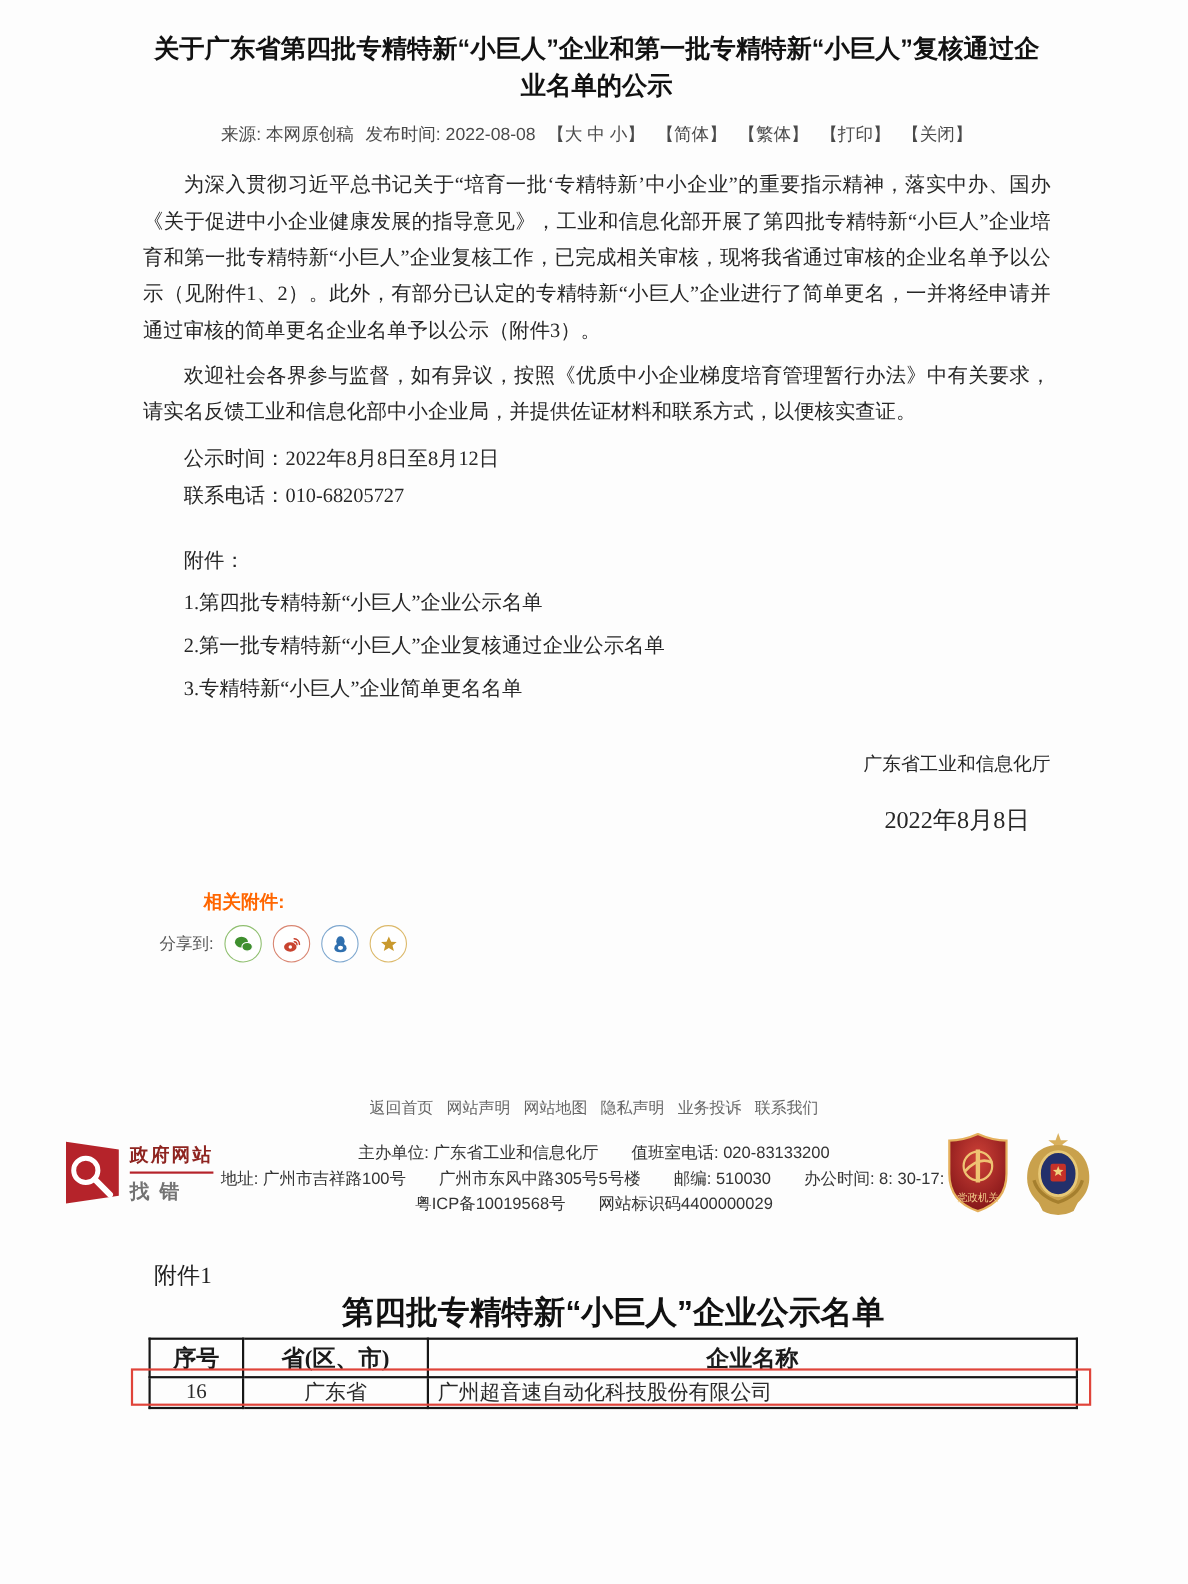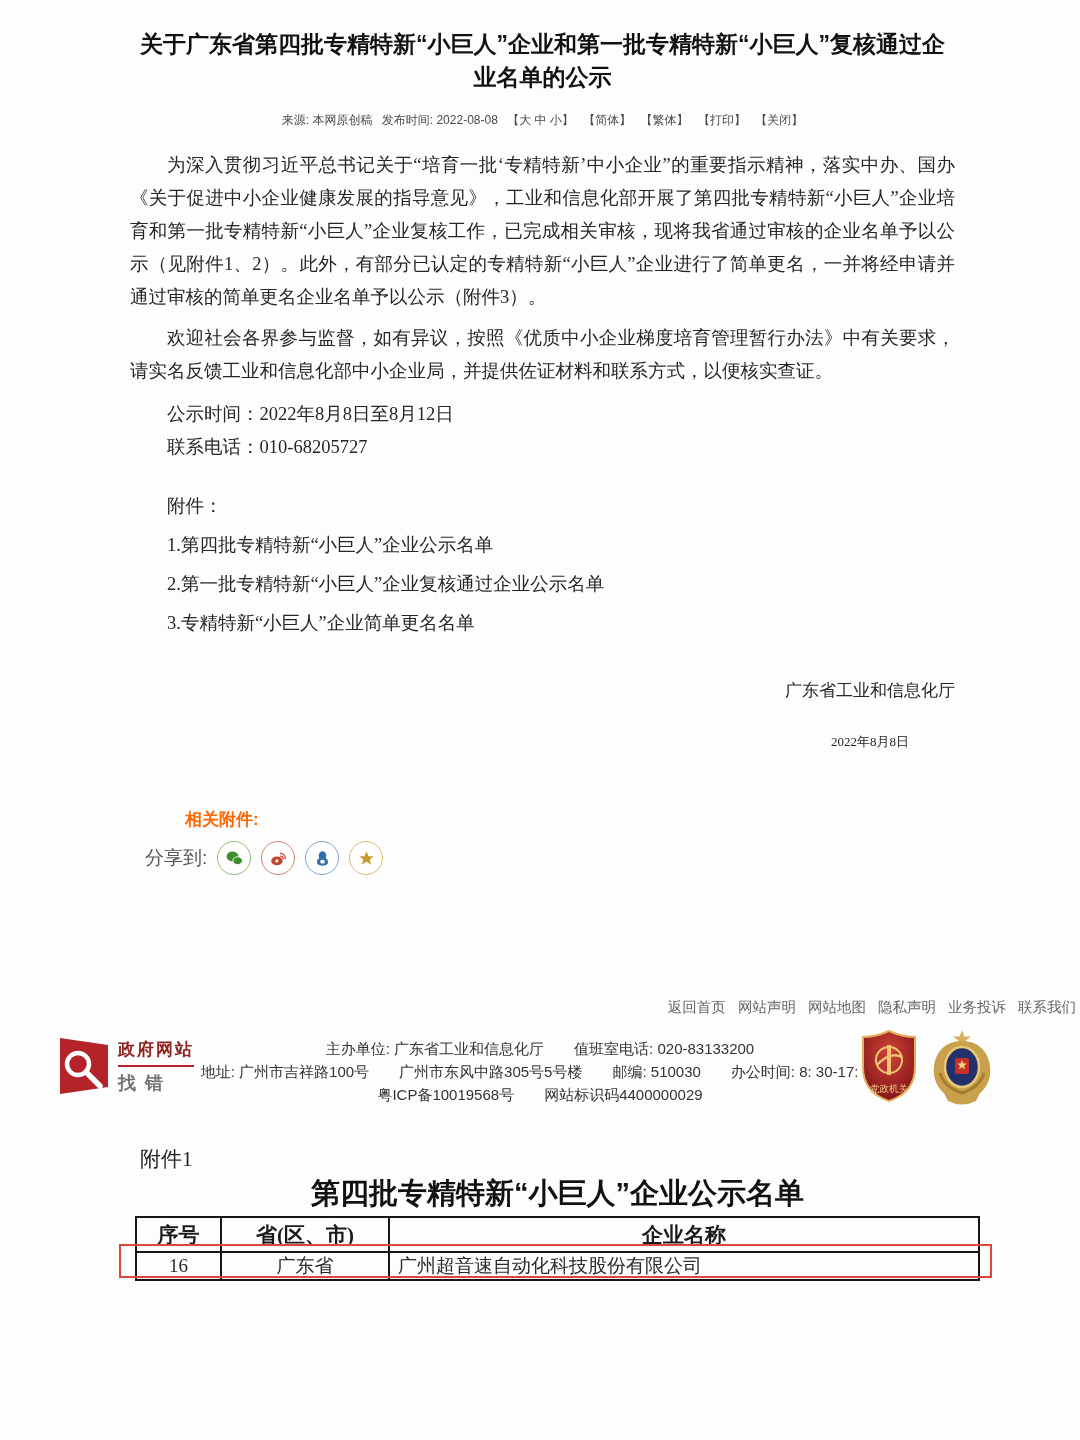--- a/index.html
+++ b/index.html
@@ -3,51 +3,51 @@
 <meta charset="utf-8">
 <style>
   * { margin:0; padding:0; box-sizing:border-box; }
   html,body { background:#ffffff; }
   body { font-family:"Liberation Sans","DejaVu Sans",sans-serif; }
   .page { position:relative; width:1080px; height:1440px; margin:0 auto; background:#fdfdfd; overflow:hidden; }
 
   
   .article { padding:28px 125px 0 130px; }
   .article-title { font-size:23px; line-height:33px; font-weight:bold; color:#111; text-align:center; }
-  .meta { margin-top:18px; text-align:center; font-size:12px; color:#4a4a4a; }
+  .meta { margin-top:18px; text-align:center; font-size:16px; color:#4a4a4a; }
   .meta span { margin:0 3px; white-space:nowrap; }
   .meta .ctrl { cursor:pointer; }
   .serif { font-family:"Liberation Serif","DejaVu Serif",serif; }
   .body-text { font-size:18.5px; line-height:33px; color:#262626; }
   .para { margin-top:8px; text-indent:2em; text-align:justify; }
   .para.first { margin-top:20px; }
   .info-line { margin-top:0; text-indent:2em; }
   .info-line.gap { margin-top:10px; }
   .att-list-label { margin-top:26px; text-indent:2em; }
   .att-list-item { margin-top:6px; text-indent:2em; }
   .signature { margin:34px 0 0 auto; width:fit-content; text-align:center; }
   .signature .org { font-size:17px; color:#262626; }
-  .signature .date { margin-top:18px; font-size:13px; color:#262626; }
+  .signature .date { margin-top:18px; font-size:22px; color:#262626; }
 
   
   .related { position:absolute; left:145px; top:808px; }
   .related-heading { color:#f60; font-weight:bold; font-size:17px;margin-left:40px; }
   .related-links { margin-top:14px; padding-left:8px; }
   .related-link { display:block; font-size:15px; line-height:27px; color:#3c3c3c; text-decoration:none; cursor:pointer; }
   .share-row { margin-top:10px; display:flex; align-items:center; gap:10px; }
-  .share-label { font-size:19px; color:#555; }
+  .share-label { font-size:15px; color:#555; }
   .share-icon { width:34px; height:34px; border-radius:50%; background:#fff; display:flex; align-items:center; justify-content:center; cursor:pointer; }
   .share-icon.wechat { border:1px solid #8fbf6f; color:#3f8f2f; }
   .share-icon.weibo  { border:1px solid #d98672; color:#c8432f; }
   .share-icon.qq     { border:1px solid #7fa8cf; color:#2f6fae; }
   .share-icon.qzone  { border:1px solid #dcb96a; color:#c9992e; }
 
   
   .footer { position:absolute; left:0; top:998px; width:100%; }
-  .footer-nav { text-align:right; font-size:14.5px; color:#666; }
+  .footer-nav { text-align:center; font-size:14.5px; color:#666; }
   .footer-nav span { margin:0 4px; cursor:pointer; }
   .footer-main { position:relative; margin-top:20px; }
   .footer-info { text-align:center; font-size:15px; line-height:23px; color:#333; }
   .error-logo { position:absolute; left:58px; top:-2px; display:flex; align-items:center; gap:8px; cursor:pointer; }
   .error-text .l1 { font-size:17px; font-weight:bold; color:#8e2420; letter-spacing:2px; }
   .error-text .divider { border-top:2px solid #b5232a; margin:4px 0; }
   .error-text .l2 { font-size:18px; font-weight:bold; color:#737373; letter-spacing:9px; }
   .badges { position:absolute; right:86px; top:-8px; display:flex; gap:12px; }
 
   

